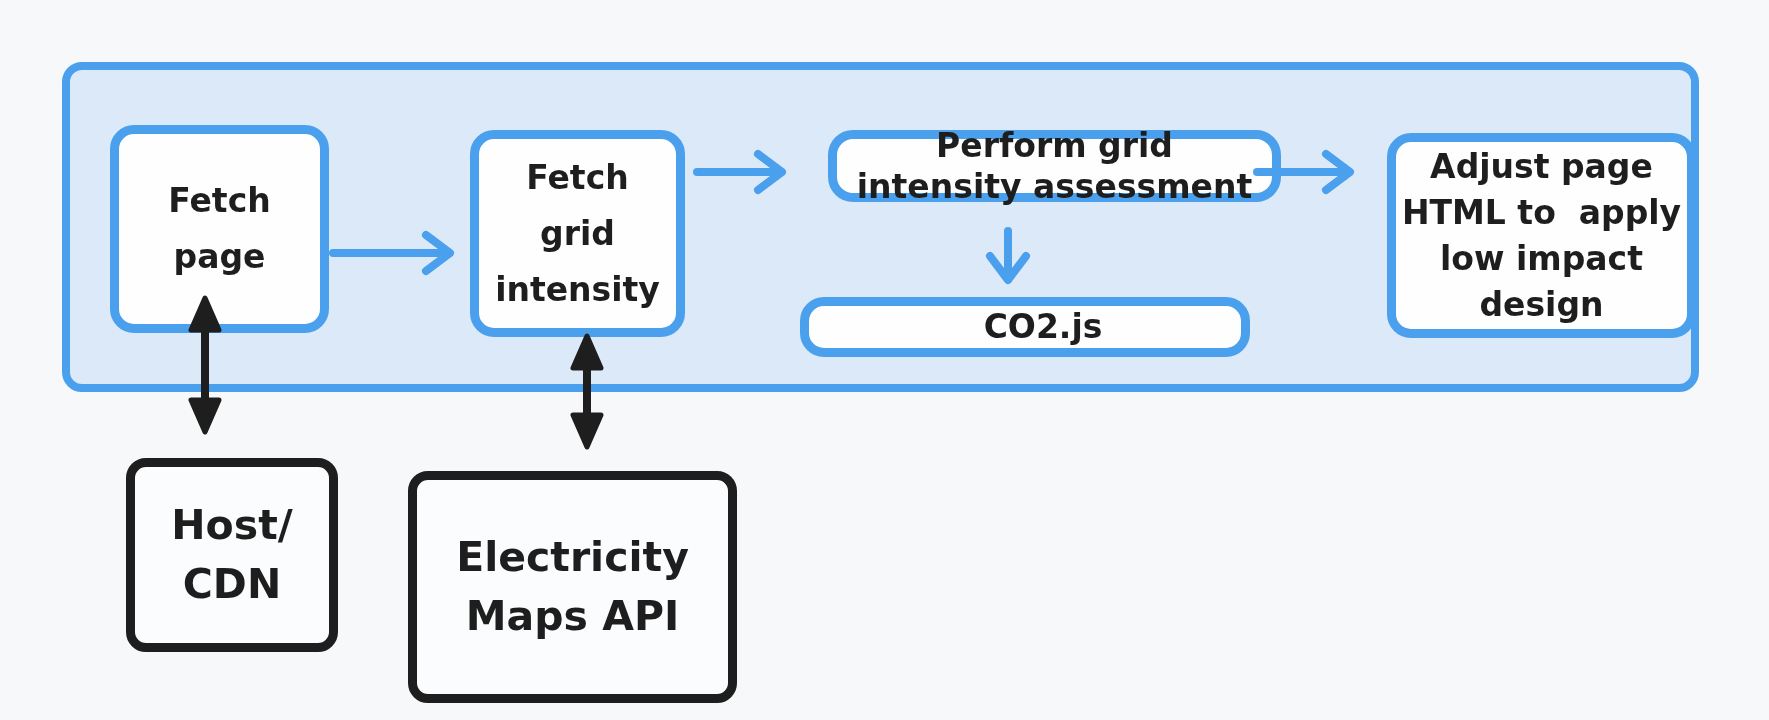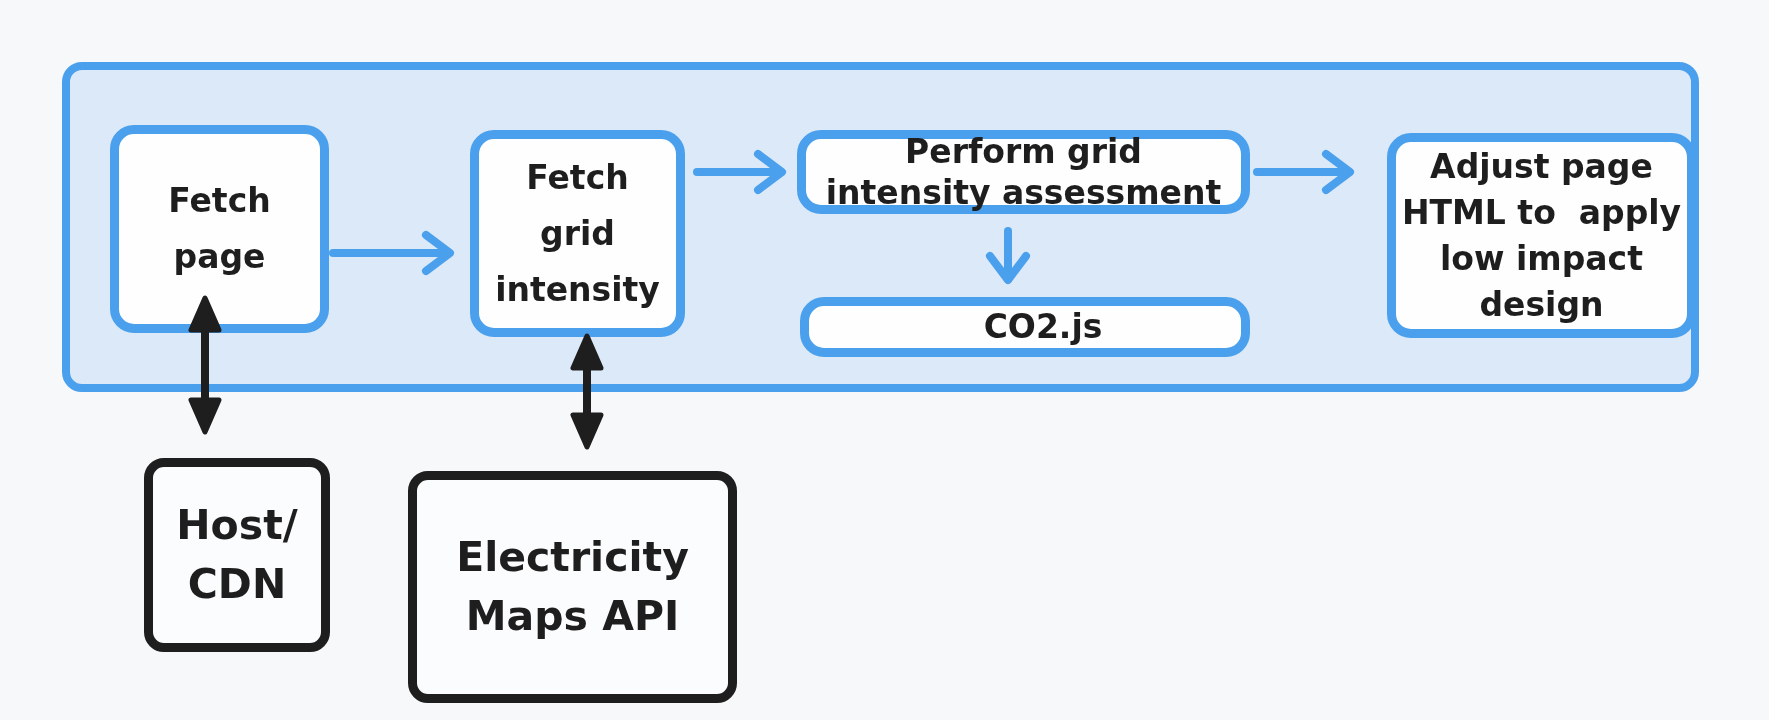--- a/index.html
+++ b/index.html
@@ -40,24 +40,24 @@
   }
   .black-node {
     background: #fbfcfd;
     border: 9px solid #1e1e1e;
     border-radius: 20px;
     font-size: 41px;
     line-height: 59px;
   }
   #node-fetch-page      { left: 110px; top: 125px; width: 219px; height: 208px; }
   #node-fetch-grid      { left: 470px; top: 130px; width: 215px; height: 207px; }
-  #node-assessment      { left: 797px; top: 130px; width: 453px; height: 84px; line-height: 41px; }
+  #node-assessment      { left: 828px; top: 130px; width: 453px; height: 72px; line-height: 41px; border-radius: 25px; }
   #node-co2js           { left: 800px; top: 297px; width: 450px; height: 60px;  line-height: 40px; padding-left: 36px; }
   #node-adjust          { left: 1362px; top: 133px; width: 309px; height: 205px; line-height: 46px; margin-left: 25px; }
-  #node-host-cdn        { left: 126px; top: 458px; width: 186px; height: 194px; margin-left: 18px; }
+  #node-host-cdn        { left: 126px; top: 458px; width: 212px; height: 194px; }
   #node-electricity     { left: 408px; top: 471px; width: 329px; height: 232px; }
   svg.arrows {
     position: absolute;
     left: 0; top: 0;
     width: 1769px; height: 720px;
     pointer-events: none;
   }
   .blue-stroke { stroke: #4aa0ec; stroke-width: 8; fill: none; stroke-linecap: round; stroke-linejoin: round; }
   .black-stroke { stroke: #1e1e1e; stroke-width: 8; fill: none; stroke-linecap: round; }
   .black-head { fill: #1e1e1e; stroke: #1e1e1e; stroke-width: 5; stroke-linejoin: round; }

